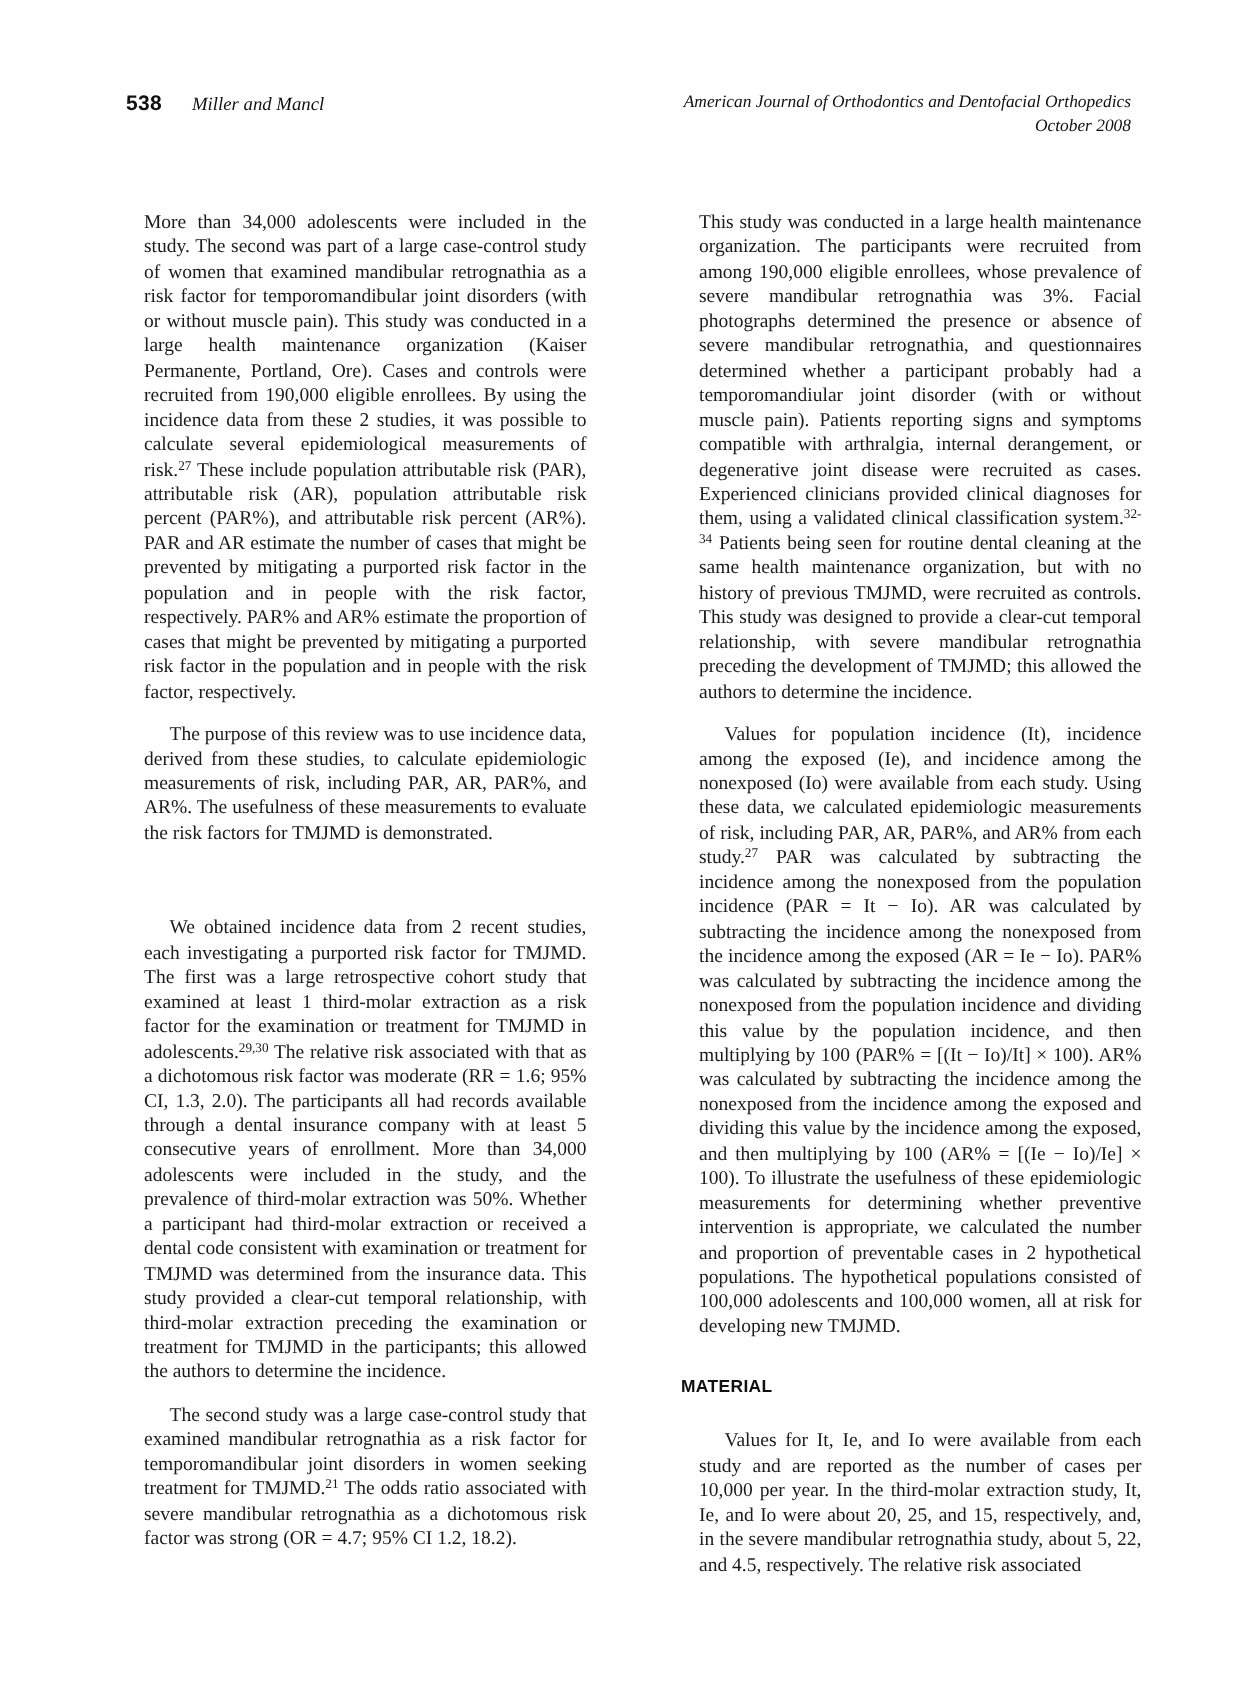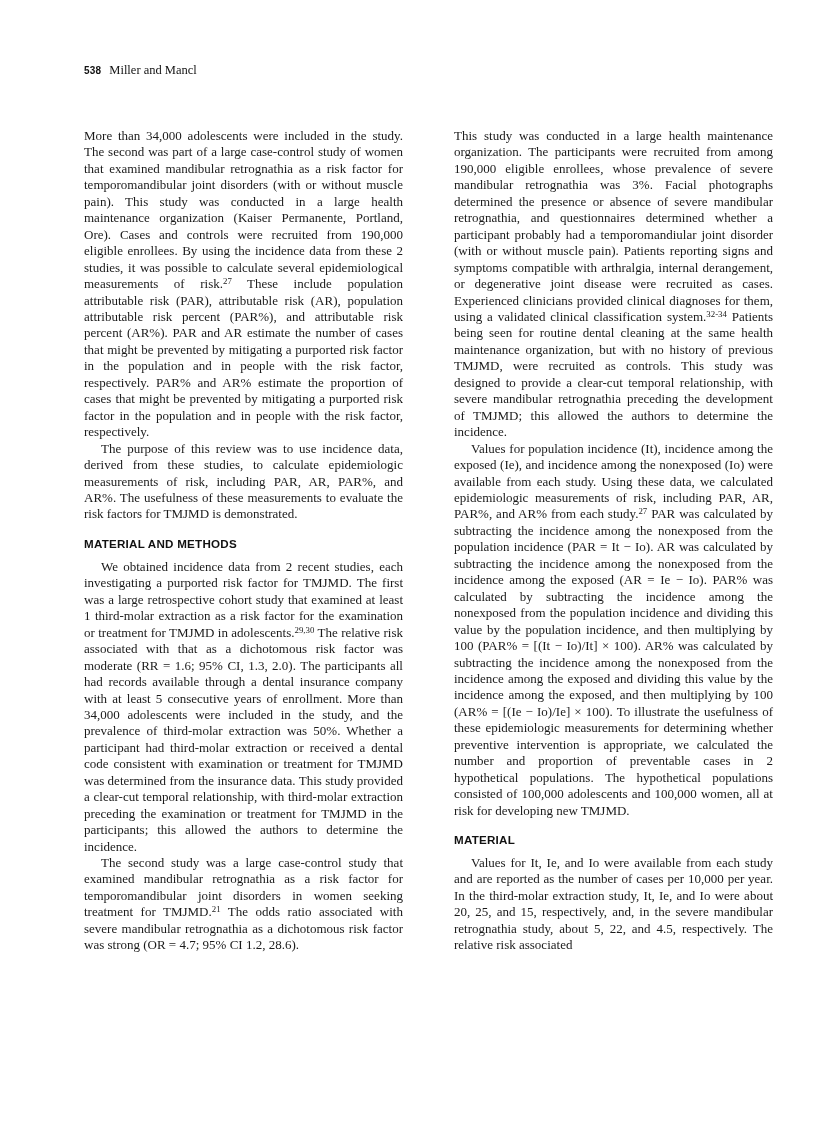--- a/index.html
+++ b/index.html
@@ -37,29 +37,30 @@
   }
   .rh-left {
     position: absolute;
     left: 0;
     top: 0;
     white-space: nowrap;
   }
   .rh-folio {
     font-family: "Liberation Sans", sans-serif;
     font-weight: bold;
-    font-size: 10px;
+    font-size: 14px;
     letter-spacing: 0.2px;
     color: #111;
   }
   .rh-authors {
     font-family: "Liberation Serif", serif;
+    font-style: italic;
     font-size: 12.5px;
     color: #111;
-    margin-left: 8px;
+    margin-left: 20px;
   }
   .rh-right {
     position: absolute;
     right: 0;
     top: 0;
     text-align: right;
     font-family: "Liberation Serif", serif;
     font-style: italic;
     font-size: 11.6px;
     line-height: 15.5px;
@@ -76,21 +77,21 @@
   }
   .col {
     position: absolute;
     top: 0;
     width: 319px;
   }
   .col-left  { left: 0; }
   .col-right { left: 370px; }
 
   p.para {
-    margin: 0;
+    margin: 12px;
     font-size: 13.0px;
     line-height: 16.45px;
     text-align: justify;
     text-justify: inter-word;
     hyphens: none;
     color: #1a1a1a;
   }
   p.indent { text-indent: 17px; }
 
   h2.section-head {
@@ -113,37 +114,40 @@
 </style>
 </head>
 <body>
 
 <div class="page">
 
   <div class="running-head">
     <div class="rh-left">
       <span class="rh-folio">538</span><span class="rh-authors">Miller and Mancl</span>
     </div>
+    <div class="rh-right">
+      <div>American Journal of Orthodontics and Dentofacial Orthopedics</div>
+      <div>October 2008</div>
+    </div>
   </div>
 
   <div class="columns">
 
     <div class="col col-left">
 
       <p class="para"><span>More than 34,000 adolescents were included in the study. The second was part of a large case-control study of women that examined mandibular retrognathia as a risk factor for temporomandibular joint disorders (with or without muscle pain). This study was conducted in a large health maintenance organization (Kaiser Permanente, Portland, Ore). Cases and controls were recruited from 190,000 eligible enrollees. By using the incidence data from these 2 studies, it was possible to calculate several epidemiological measurements of risk.</span><sup>27</sup><span> These include population attributable risk (PAR), attributable risk (AR), population attributable risk percent (PAR%), and attributable risk percent (AR%). PAR and AR estimate the number of cases that might be prevented by mitigating a purported risk factor in the population and in people with the risk factor, respectively. PAR% and AR% estimate the proportion of cases that might be prevented by mitigating a purported risk factor in the population and in people with the risk factor, respectively.</span></p>
 
       <p class="para indent">The purpose of this review was to use incidence data, derived from these studies, to calculate epidemiologic measurements of risk, including PAR, AR, PAR%, and AR%. The usefulness of these measurements to evaluate the risk factors for TMJMD is demonstrated.</p>
 
       <div class="sp-head-before"></div>
-      <h2 class="section-head">MATERIAL AND METHODS</h2>
       <div class="sp-head-after"></div>
 
       <p class="para indent"><span>We obtained incidence data from 2 recent studies, each investigating a purported risk factor for TMJMD. The first was a large retrospective cohort study that examined at least 1 third-molar extraction as a risk factor for the examination or treatment for TMJMD in adolescents.</span><sup>29,30</sup><span> The relative risk associated with that as a dichotomous risk factor was moderate (RR = 1.6; 95% CI, 1.3, 2.0). The participants all had records available through a dental insurance company with at least 5 consecutive years of enrollment. More than 34,000 adolescents were included in the study, and the prevalence of third-molar extraction was 50%. Whether a participant had third-molar extraction or received a dental code consistent with examination or treatment for TMJMD was determined from the insurance data. This study provided a clear-cut temporal relationship, with third-molar extraction preceding the examination or treatment for TMJMD in the participants; this allowed the authors to determine the incidence.</span></p>
 
-      <p class="para indent"><span>The second study was a large case-control study that examined mandibular retrognathia as a risk factor for temporomandibular joint disorders in women seeking treatment for TMJMD.</span><sup>21</sup><span> The odds ratio associated with severe mandibular retrognathia as a dichotomous risk factor was strong (OR = 4.7; 95% CI 1.2, 28.6).</span></p>
+      <p class="para indent"><span>The second study was a large case-control study that examined mandibular retrognathia as a risk factor for temporomandibular joint disorders in women seeking treatment for TMJMD.</span><sup>21</sup><span> The odds ratio associated with severe mandibular retrognathia as a dichotomous risk factor was strong (OR = 4.7; 95% CI 1.2, 18.2).</span></p>
 
     </div>
 
     <div class="col col-right">
 
       <p class="para"><span>This study was conducted in a large health maintenance organization. The participants were recruited from among 190,000 eligible enrollees, whose prevalence of severe mandibular retrognathia was 3%. Facial photographs determined the presence or absence of severe mandibular retrognathia, and questionnaires determined whether a participant probably had a temporomandiular joint disorder (with or without muscle pain). Patients reporting signs and symptoms compatible with arthralgia, internal derangement, or degenerative joint disease were recruited as cases. Experienced clinicians provided clinical diagnoses for them, using a validated clinical classification system.</span><sup>32-34</sup><span> Patients being seen for routine dental cleaning at the same health maintenance organization, but with no history of previous TMJMD, were recruited as controls. This study was designed to provide a clear-cut temporal relationship, with severe mandibular retrognathia preceding the development of TMJMD; this allowed the authors to determine the incidence.</span></p>
 
       <p class="para indent"><span>Values for population incidence (It), incidence among the exposed (Ie), and incidence among the nonexposed (Io) were available from each study. Using these data, we calculated epidemiologic measurements of risk, including PAR, AR, PAR%, and AR% from each study.</span><sup>27</sup><span> PAR was calculated by subtracting the incidence among the nonexposed from the population incidence (PAR = It − Io). AR was calculated by subtracting the incidence among the nonexposed from the incidence among the exposed (AR = Ie − Io). PAR% was calculated by subtracting the incidence among the nonexposed from the population incidence and dividing this value by the population incidence, and then multiplying by 100 (PAR% = [(It − Io)/It] × 100). AR% was calculated by subtracting the incidence among the nonexposed from the incidence among the exposed and dividing this value by the incidence among the exposed, and then multiplying by 100 (AR% = [(Ie − Io)/Ie] × 100). To illustrate the usefulness of these epidemiologic measurements for determining whether preventive intervention is appropriate, we calculated the number and proportion of preventable cases in 2 hypothetical populations. The hypothetical populations consisted of 100,000 adolescents and 100,000 women, all at risk for developing new TMJMD.</span></p>
 
       <div class="sp-head-before"></div>

